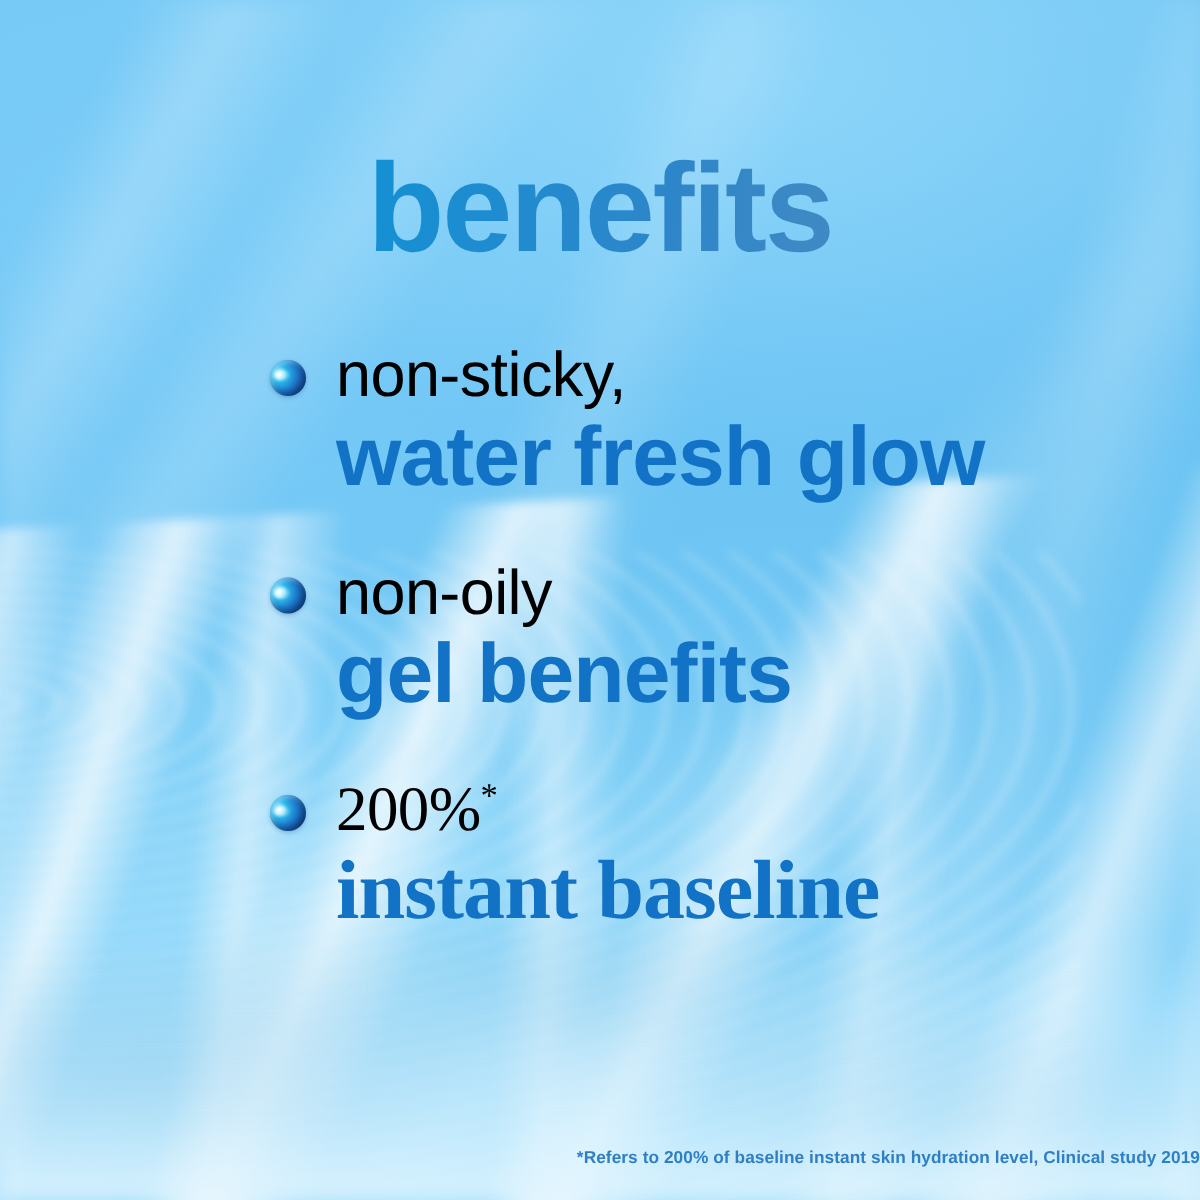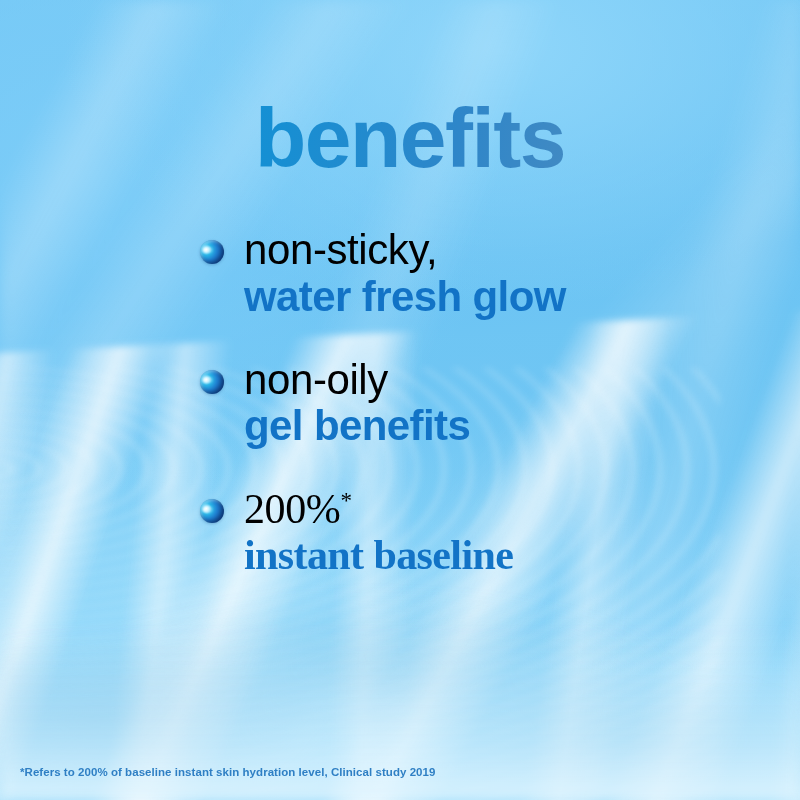--- a/index.html
+++ b/index.html
@@ -105,21 +105,20 @@
     height: 22%;
     background: linear-gradient(to bottom, rgba(255,255,255,0) 0%, rgba(214,240,253,.55) 70%, rgba(226,245,254,.80) 100%);
     filter: blur(6px);
   }
 
   
   .content {
     position: absolute;
     inset: 0;
     z-index: 5;
-    margin-left: 20px;
   }
 
   .title {
     position: absolute;
     left: 0;
     right: 0;
     top: 96px;
     text-align: center;
     font-size: 84px;
     font-weight: 700;
@@ -175,41 +174,41 @@
   .line-light {
     font-size: 42px;
     font-weight: 400;
     color: #000000;
     line-height: 1.06;
     letter-spacing: -0.4px;
     white-space: nowrap;
   }
 
   .line-bold {
-    font-size: 42px;
+    font-size: 56px;
     font-weight: 700;
     color: #1273c6;
     line-height: 1.12;
     letter-spacing: -0.6px;
     white-space: nowrap;
   }
 
   .sup {
     font-size: 0.55em;
     vertical-align: super;
     line-height: 0;
     font-weight: 400;
   }
 
   .footnote {
     position: absolute;
     left: 0;
     right: 0;
     bottom: 22px;
-    text-align: left;
+    text-align: right;
     font-size: 11.5px;
     font-weight: 700;
     color: #2f7fc4;
     letter-spacing: 0.05px;
   }
 </style>
 </head>
 <body>
 
 <div id="poster">

